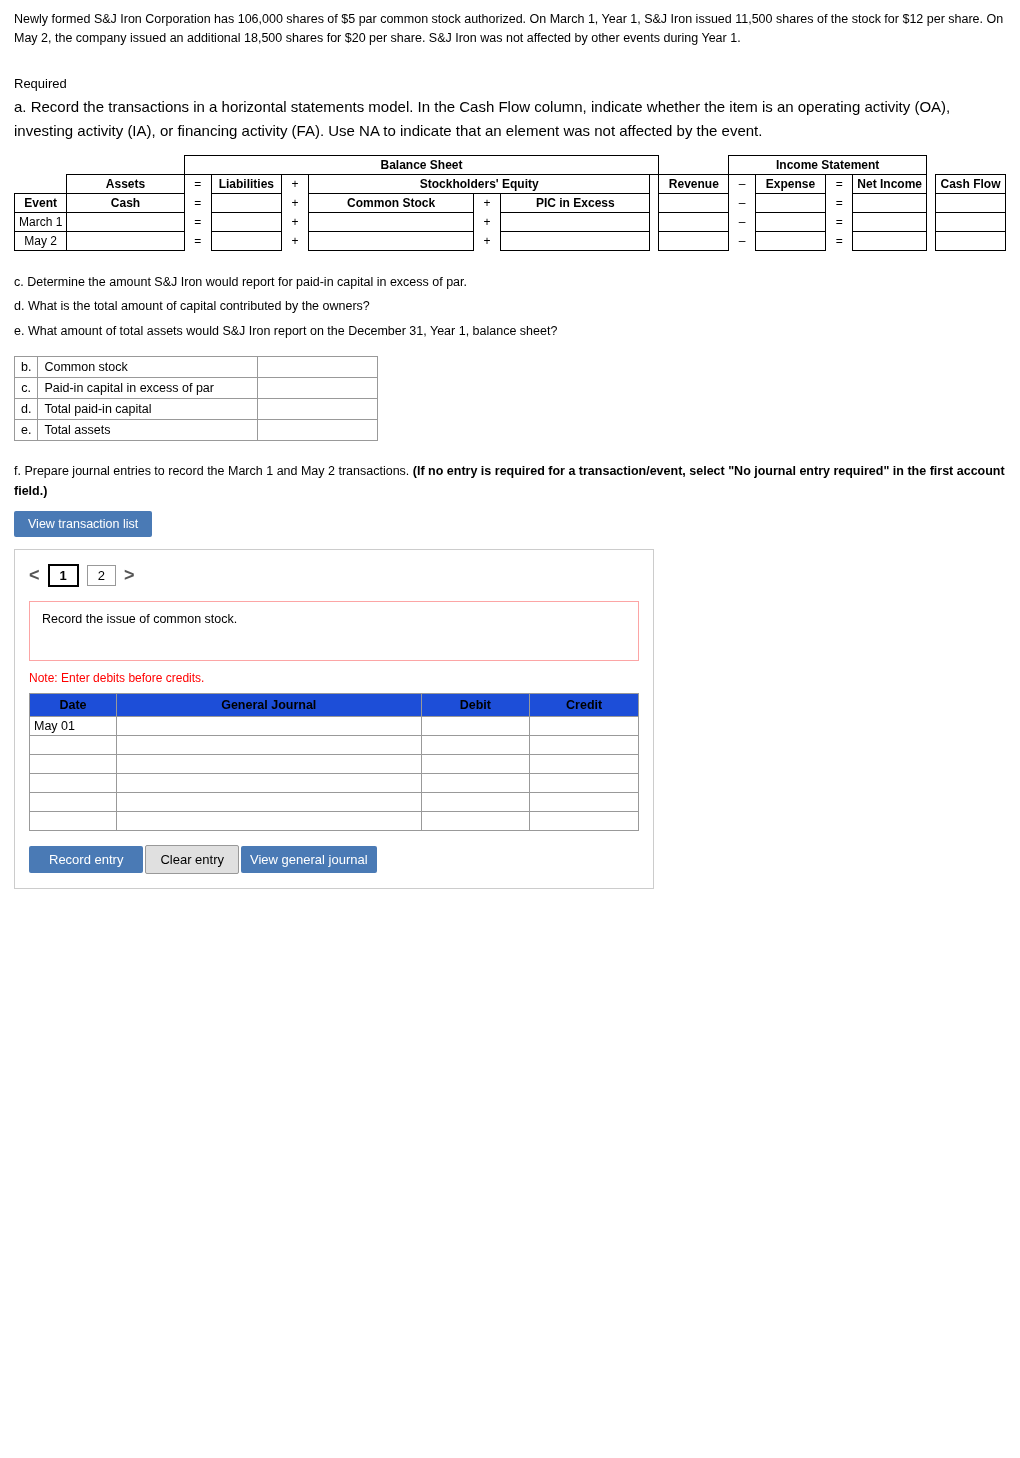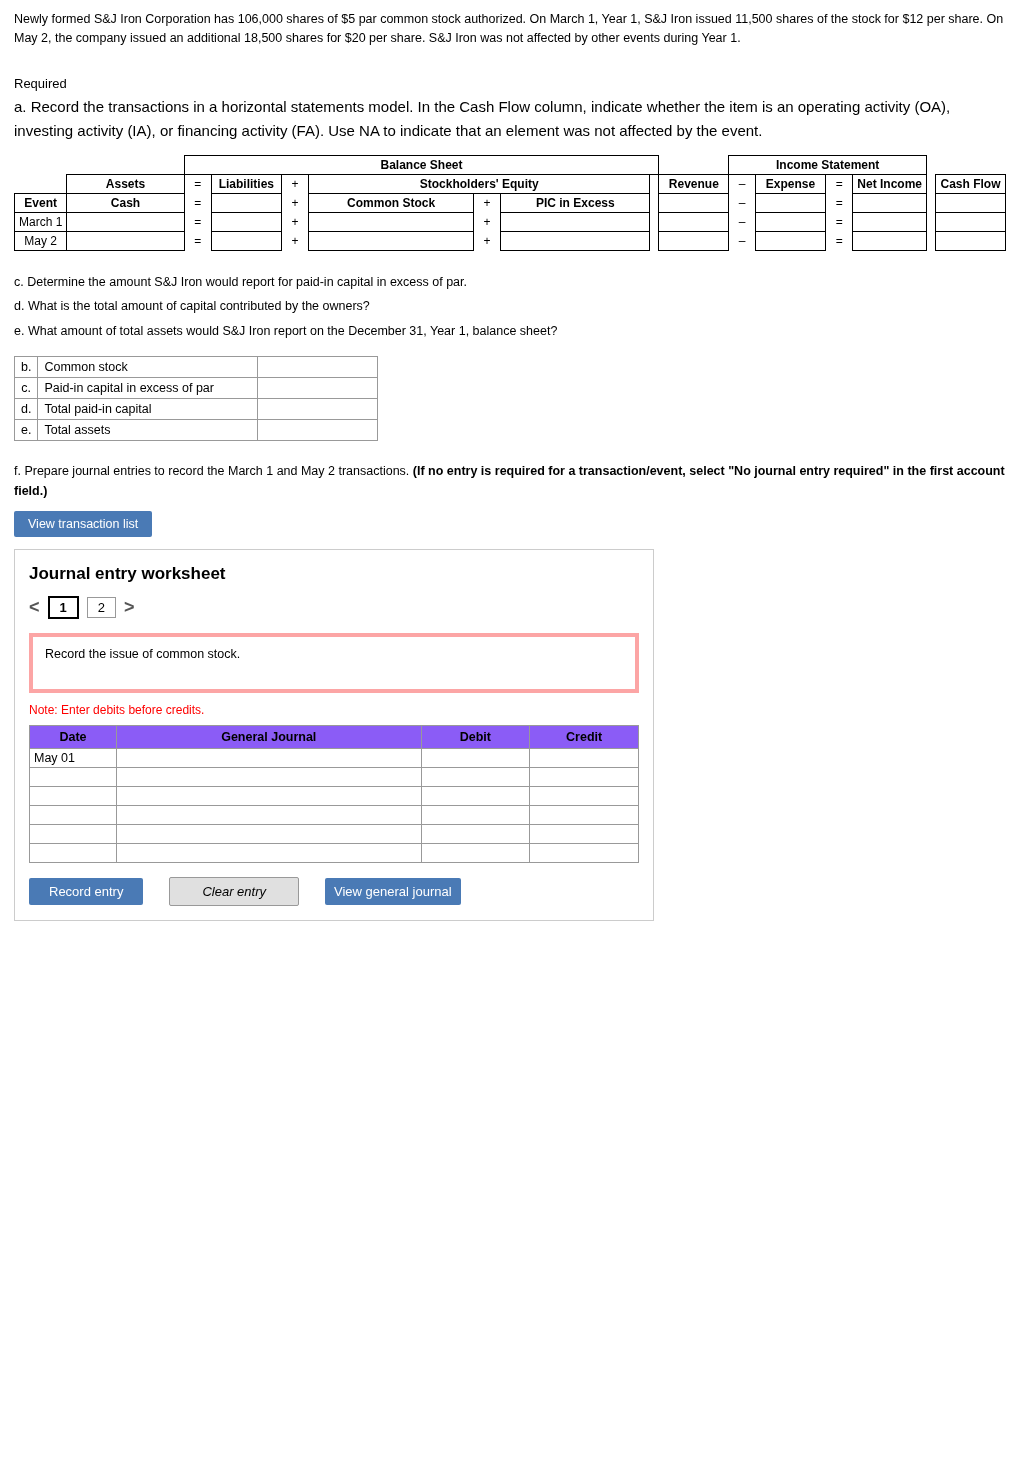--- a/index.html
+++ b/index.html
@@ -50,57 +50,56 @@
     }
 
     .journal-title { font-size: 17px; font-weight: bold; margin-bottom: 12px; }
 
     .page-nav { display: flex; align-items: center; gap: 8px; margin-bottom: 14px; }
     .page-nav .chevron { font-size: 18px; color: #555; cursor: pointer; font-weight: bold; }
     .page-num { border: 1px solid #999; padding: 2px 10px; font-size: 13px; background: #fff; }
     .page-num.active { border: 2px solid #000; font-weight: bold; }
 
     .instruction-box {
-      border: 4px solid #fca5a5;
+      border: 1px solid #fca5a5;
       padding: 10px 12px;
       margin-bottom: 10px;
       min-height: 60px;
       font-size: 12.5px;
     }
 
     .note-text { color: red; font-size: 12px; margin-bottom: 8px; }
 
     .journal-table { border-collapse: collapse; width: 100%; margin-bottom: 14px; }
-    .journal-table th { border: 1px solid #999; padding: 4px 8px; background: #8b5cf6; font-size: 12.5px; text-align: center; }
+    .journal-table th { border: 1px solid #999; padding: 4px 8px; background: #1d4ed8; font-size: 12.5px; text-align: center; }
     .journal-table td { border: 1px solid #999; padding: 2px 4px; font-size: 12.5px; }
     .journal-table td.date-col { width: 80px; }
     .journal-table td.gj-col { width: 280px; }
     .journal-table td.debit-col { width: 100px; }
     .journal-table td.credit-col { width: 100px; }
     .journal-table input[type="text"] { border: none; outline: none; width: 100%; font-size: 12px; background: transparent; }
 
-    .journal-btn-row { display: flex; gap: 26px; align-items: center; }
+    .journal-btn-row { display: flex; gap: 2px; align-items: center; }
     .record-btn {
       background-color: #4a7ab5;
       color: white;
       border: none;
       padding: 6px 20px;
       font-size: 13px;
       cursor: pointer;
       border-radius: 2px;
     }
     .clear-btn {
       background-color: #e0e0e0;
       color: #000;
       border: 1px solid #999;
-      padding: 6px 32px;
+      padding: 6px 14px;
       font-size: 13px;
       cursor: pointer;
       border-radius: 2px;
-      font-style: italic;
     }
     .view-gen-journal-btn {
       background-color: #4a7ab5;
       color: white;
       border: none;
       padding: 6px 9px;
       font-size: 13px;
       cursor: pointer;
       border-radius: 2px;
     }
@@ -238,21 +237,20 @@
 
 <div class="part-f">
   <span>f. Prepare journal entries to record the March 1 and May 2 transactions. </span><strong>(If no entry is required for a transaction/event, select "No journal entry required" in the first account field.)</strong>
 </div>
 
 
 <button class="view-transaction-btn">View transaction list</button>
 
 
 <div class="journal-worksheet">
-  <div class="journal-title">Journal entry worksheet</div>
 
   <div class="page-nav">
     <span class="chevron">&lt;</span>
     <span class="page-num active">1</span>
     <span class="page-num">2</span>
     <span class="chevron">&gt;</span>
   </div>
 
   <div class="instruction-box">
     <span>Record the issue of common stock.</span>

